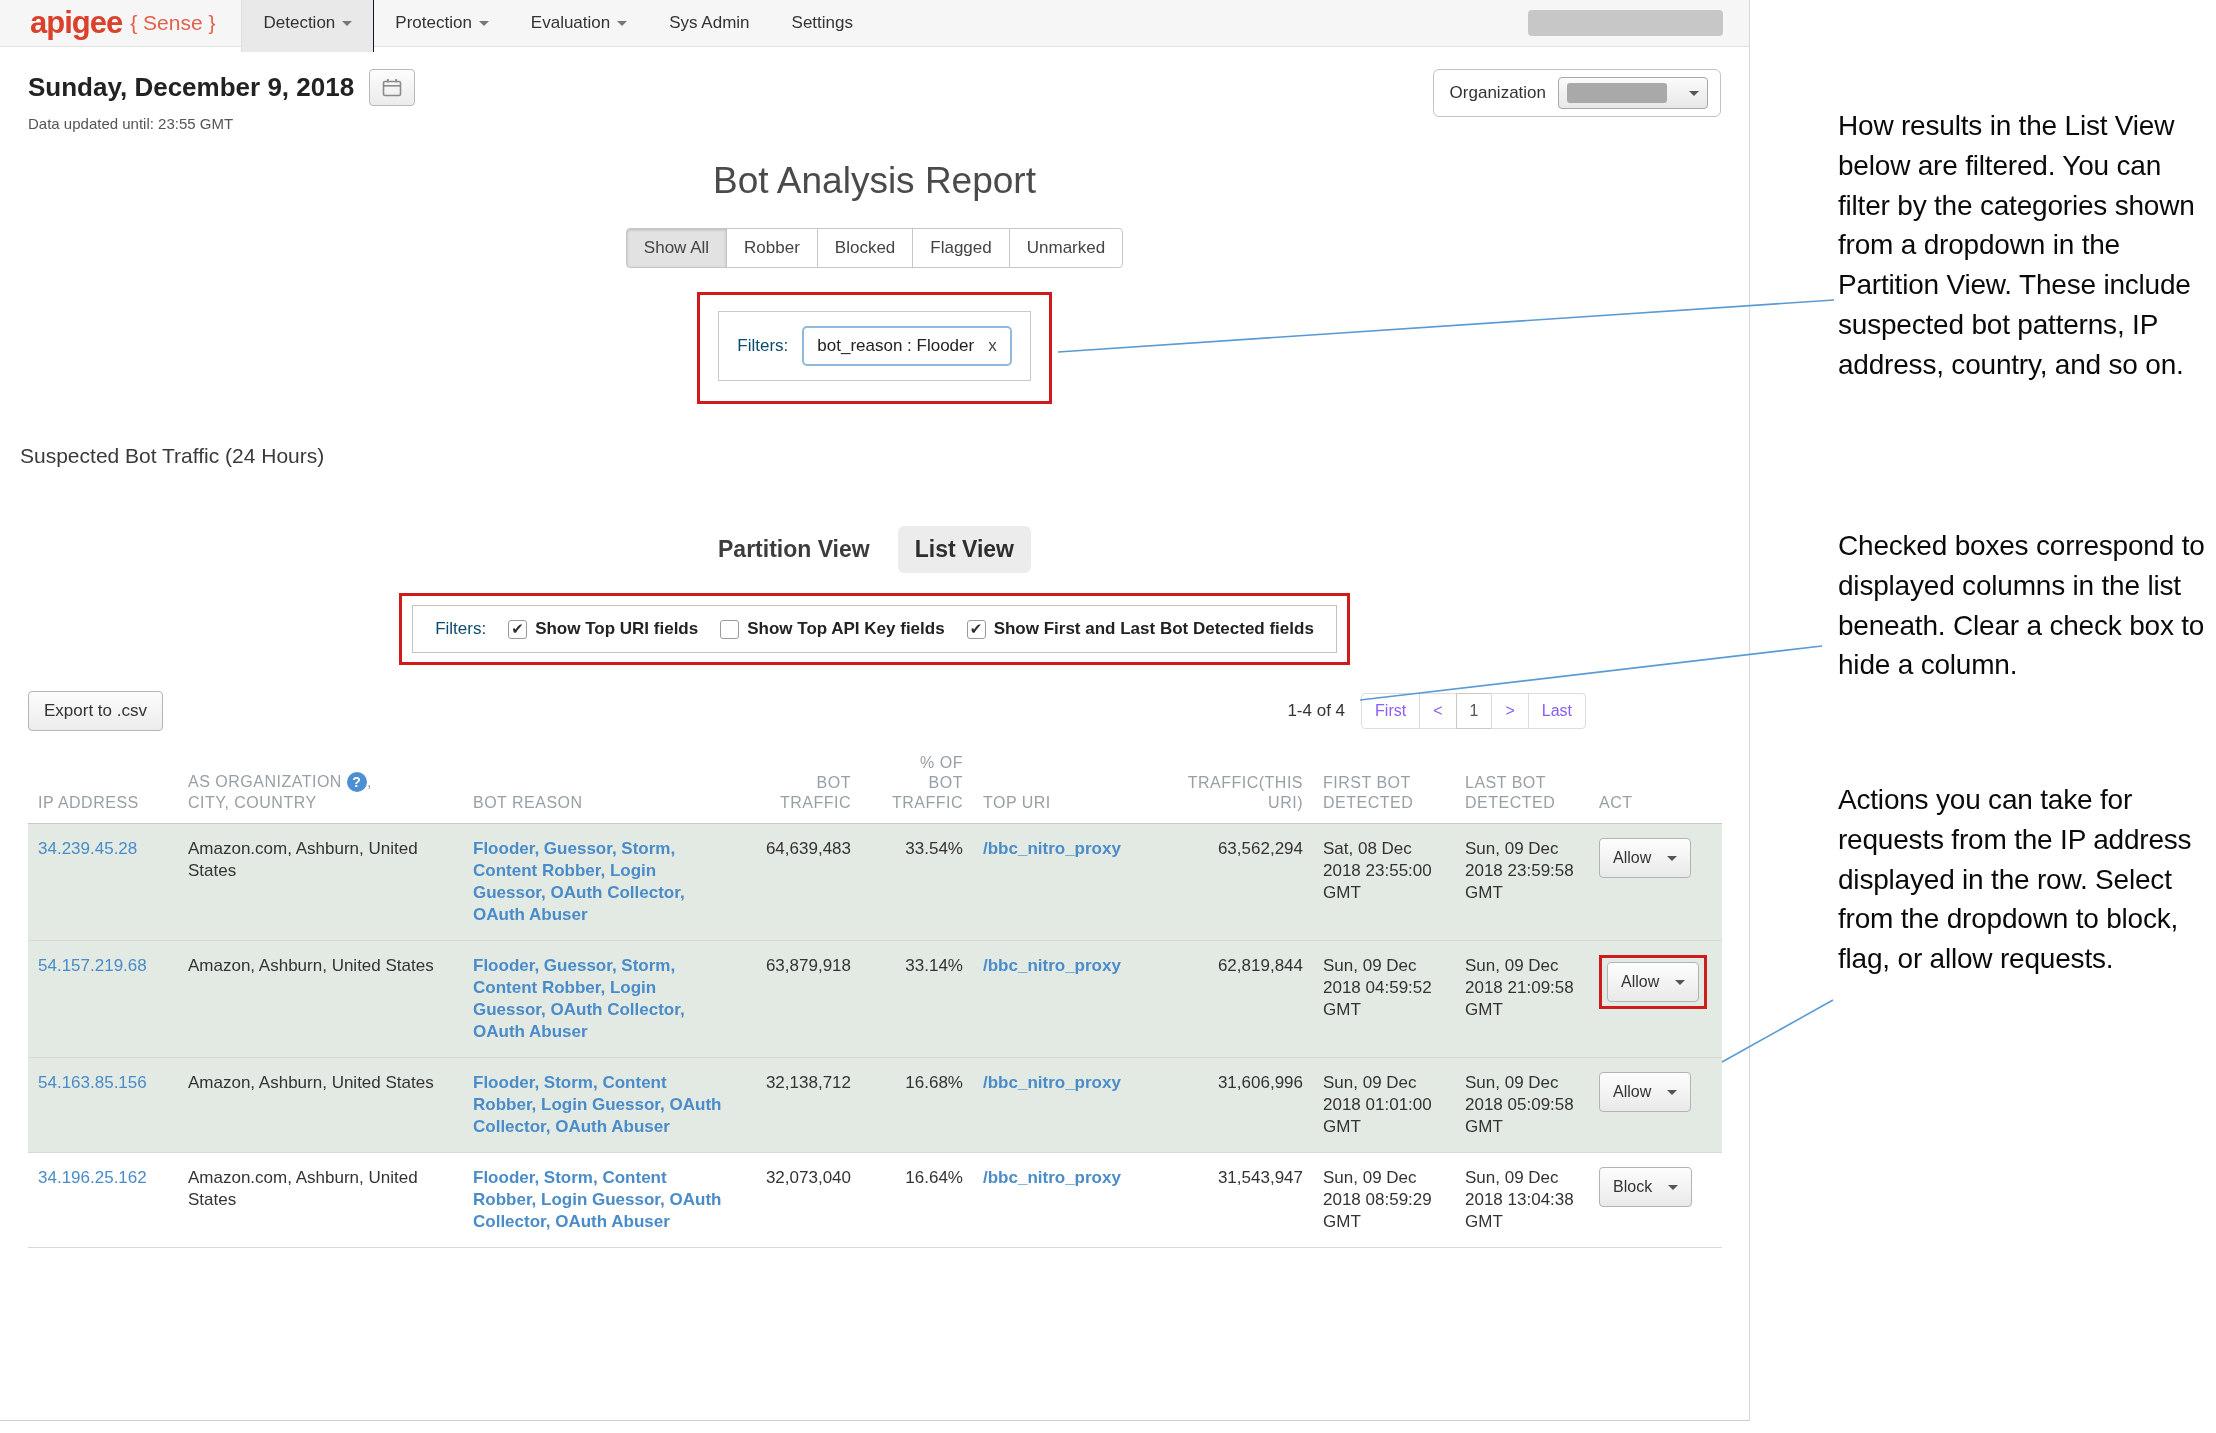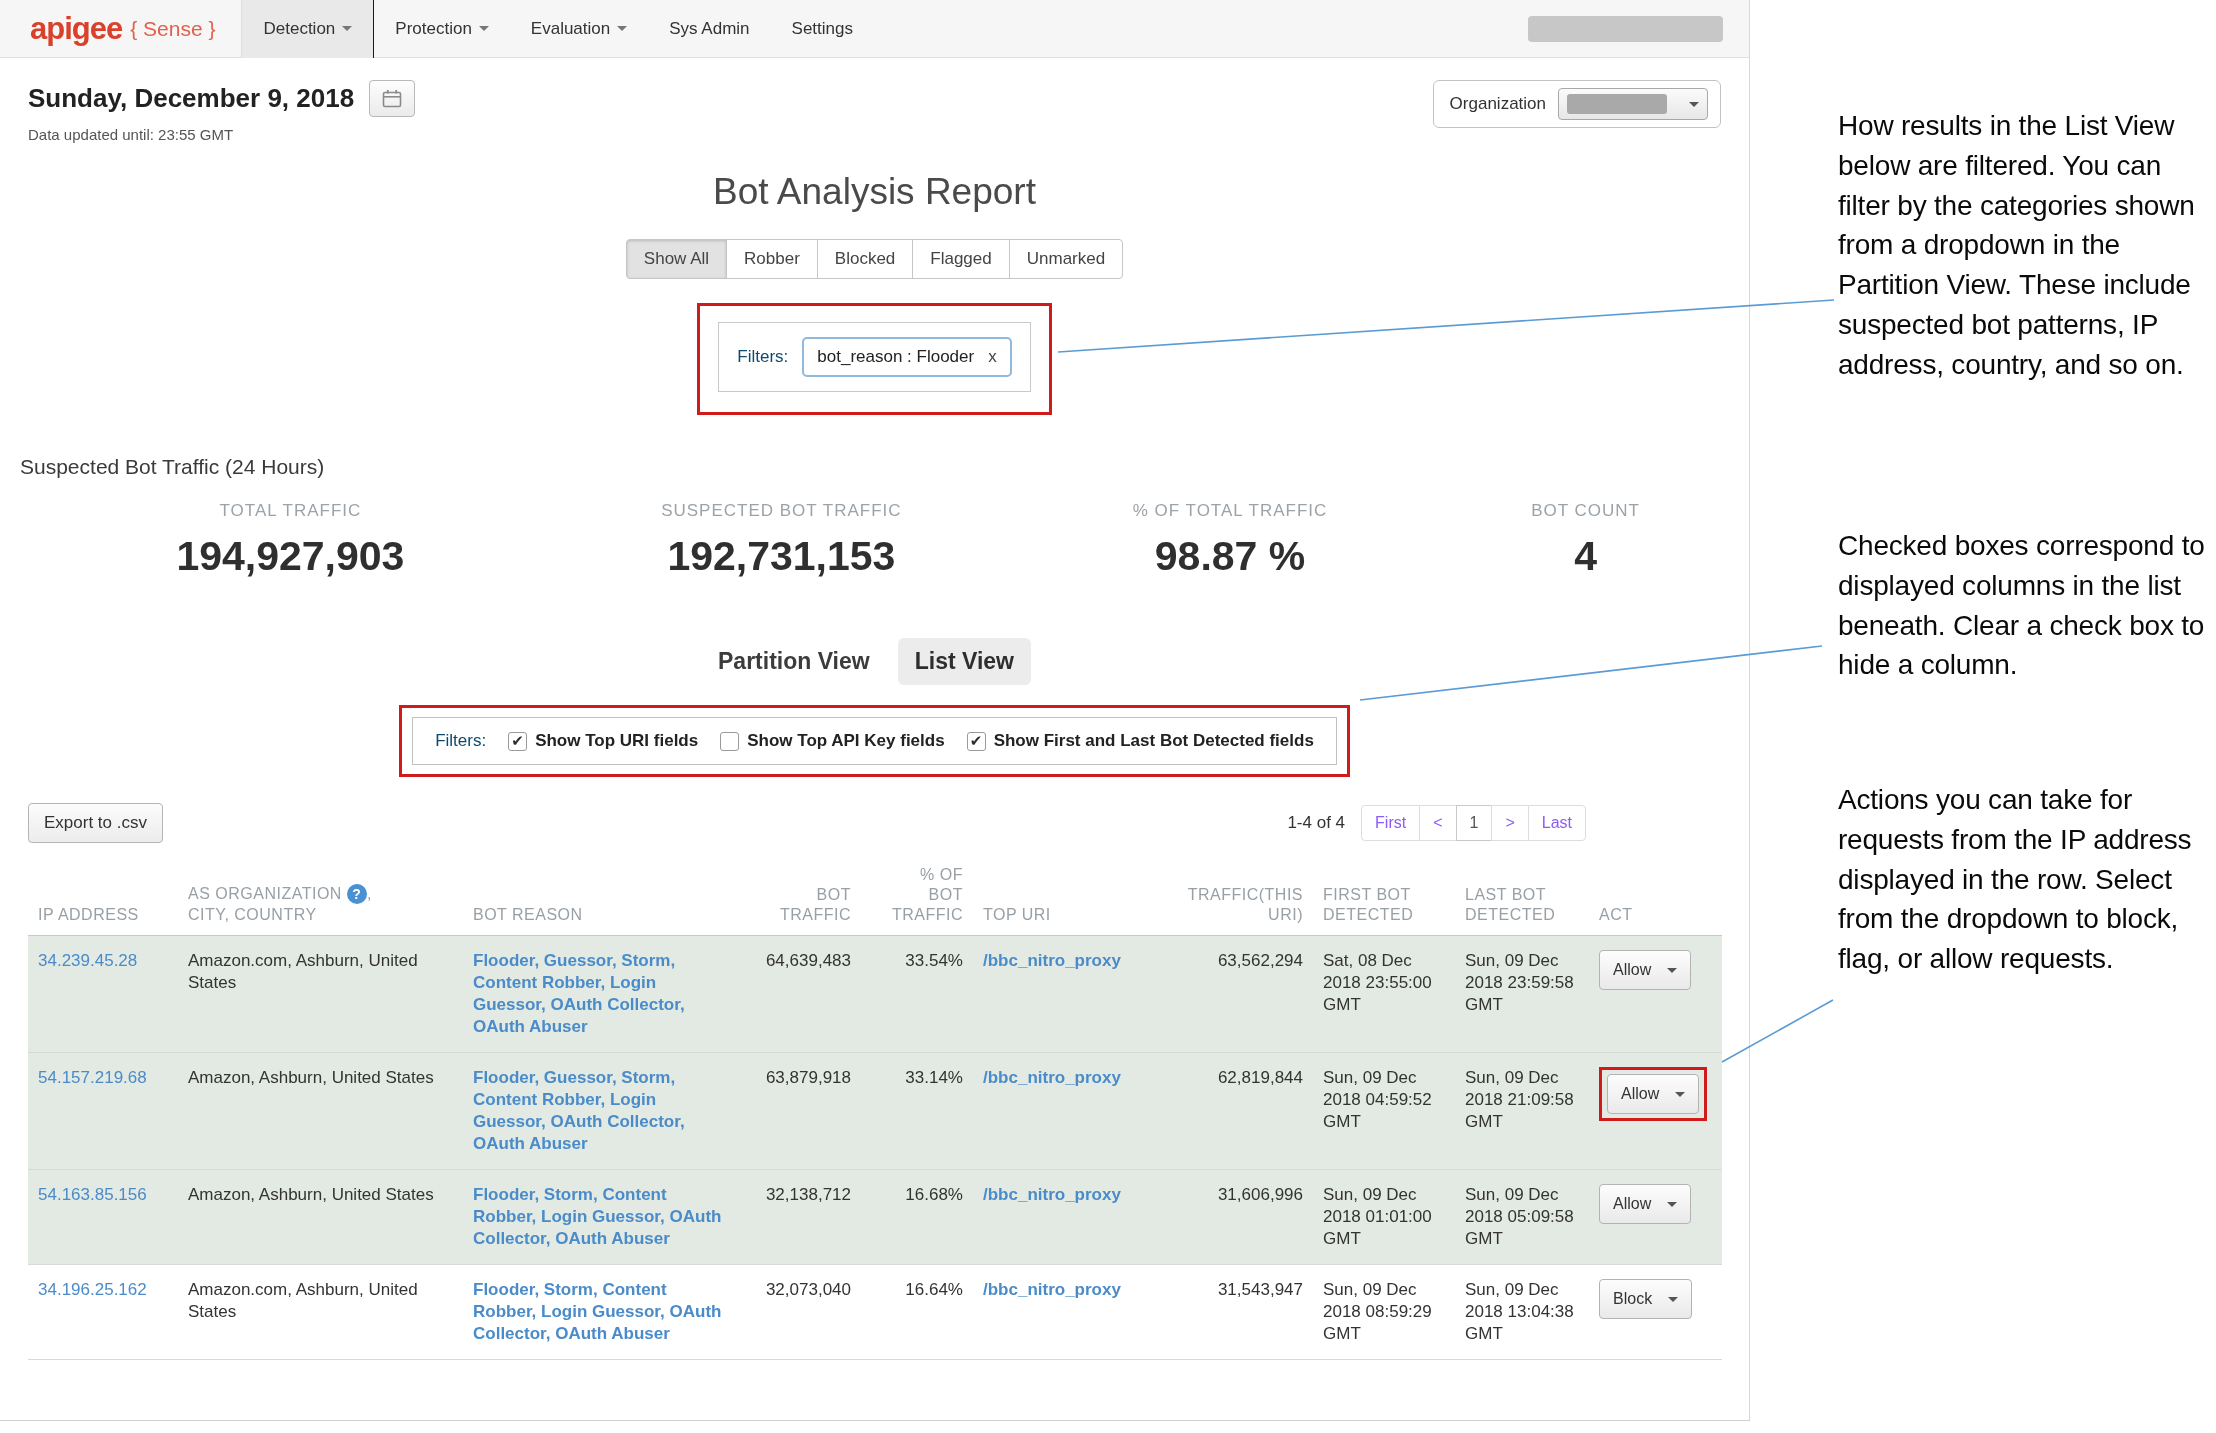--- a/index.html
+++ b/index.html
@@ -5,21 +5,21 @@
   * { box-sizing: border-box; margin: 0; padding: 0; }
   html,body { width:2216px; height:1433px; background:#fff; overflow:hidden;
     font-family:"Liberation Sans", sans-serif; color:#333; }
   body { position:relative; }
 
   
   .app { position:absolute; left:0; top:0; width:1750px; height:1421px;
          background:#fff; border-right:1px solid #d8d8d8; border-bottom:1px solid #cfcfcf; }
 
   
-  .topnav { height:58px; background:#f6f6f6; border-bottom:1px solid #e1e1e1;
+  .topnav { height:47px; background:#f6f6f6; border-bottom:1px solid #e1e1e1;
             display:flex; align-items:center; padding:0 26px 0 30px; }
   .logo { font-size:31px; font-weight:700; color:#d9412b; letter-spacing:-1px; }
   .logo-sub { font-size:21px; color:#e2604c; margin-left:8px; margin-right:26px; white-space:nowrap; }
   .nav-item { font-size:17px; color:#333; padding:0 21px; height:58px; display:flex;
               align-items:center; cursor:default; white-space:nowrap; }
   .nav-item.active { background:#e9e9e9; border-left:1px solid #ddd; border-right:1px solid #0f172a;align-items:center; }
   .caret { display:inline-block; width:0; height:0; border-left:5px solid transparent;
            border-right:5px solid transparent; border-top:5px solid #777; margin-left:7px; }
   .caret.dark { border-top-color:#555; }
   .redacted-nav { margin-left:auto; width:195px; height:26px; background:#c7c7c7;
@@ -200,38 +200,20 @@
         <span class="filters-label">Filters:</span>
         <span class="filter-chip">
           <span>bot_reason : Flooder</span>
           <span class="chip-x">x</span>
         </span>
       </div>
     </div>
 
     <div class="section-title">Suspected Bot Traffic (24 Hours)</div>
 
-    <div class="stats" id="stats-row">
-        <div class="stat">
-          <div class="stat-label">TOTAL TRAFFIC</div>
-          <div class="stat-value">194,927,903</div>
-        </div>
-        <div class="stat">
-          <div class="stat-label">SUSPECTED BOT TRAFFIC</div>
-          <div class="stat-value">192,731,153</div>
-        </div>
-        <div class="stat">
-          <div class="stat-label">% OF TOTAL TRAFFIC</div>
-          <div class="stat-value">98.87 %</div>
-        </div>
-        <div class="stat">
-          <div class="stat-label">BOT COUNT</div>
-          <div class="stat-value">4</div>
-        </div>
-      </div>
 
     <div class="view-toggle">
       <span class="view-partition">Partition View</span>
       <span class="view-list">List View</span>
     </div>
 
     <div class="red-box red-box-2">
       <div class="columns-bar" id="cb-bar-outer">
         <span class="filters-label">Filters:</span>
         <span id="cb-bar" style="display:flex; align-items:center; gap:22px;">

